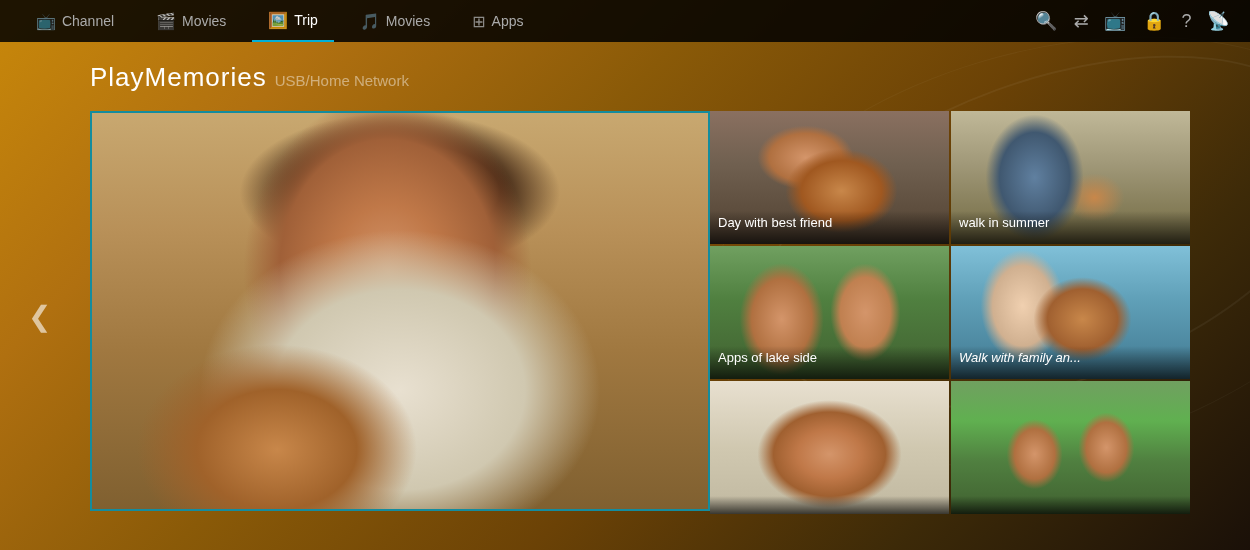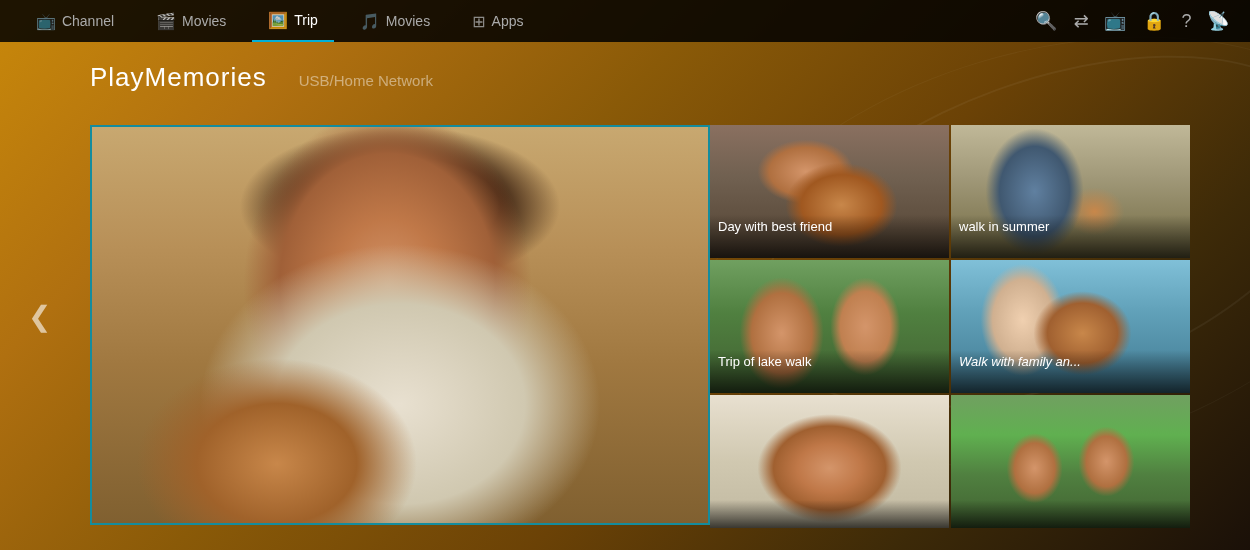--- a/index.html
+++ b/index.html
@@ -105,22 +105,22 @@
       display: flex;
       flex-direction: column;
       padding: 20px 60px 20px 90px;
       height: calc(550px - 42px);
     }
 
     
     .page-title-row {
       display: flex;
       align-items: baseline;
-      gap: 32px;
-      margin-bottom: 32px;
+      gap: 8px;
+      margin-bottom: 18px;
     }
 
     .page-title-primary {
       color: #fff;
       font-size: 26px;
       font-weight: 300;
       letter-spacing: 1px;
     }
 
     .page-title-secondary {
@@ -249,21 +249,21 @@
         radial-gradient(ellipse 40px 50px at 35% 55%, #d4956a 0%, #b07040 50%, transparent 70%),
         radial-gradient(ellipse 40px 50px at 65% 50%, #d4956a 0%, #b07040 50%, transparent 70%),
         linear-gradient(180deg, #70a060 0%, #60b050 30%, #508040 60%, #406030 100%);
     }
 
     .thumb-label {
       position: absolute;
       bottom: 0;
       left: 0;
       right: 0;
-      padding: 4px 8px 24px 8px;
+      padding: 4px 8px 14px 8px;
       background: linear-gradient(transparent, rgba(0,0,0,0.7));
       color: #fff;
       font-size: 13px;
       font-weight: 400;
     }
 
     
     ::-webkit-scrollbar { display: none; }
   </style>
 </head>
@@ -323,21 +323,21 @@
 
       <div class="thumb-item thumb-1">
         <div class="thumb-label">Day with best friend</div>
       </div>
 
       <div class="thumb-item thumb-2">
         <div class="thumb-label">walk in summer</div>
       </div>
 
       <div class="thumb-item thumb-3">
-        <div class="thumb-label">Trip of lake walk</div>
+        <div class="thumb-label">Apps of lake side</div>
       </div>
 
       <div class="thumb-item thumb-4">
         <div class="thumb-label">Walk with family an...</div>
       </div>
 
       <div class="thumb-item thumb-5">
         <div class="thumb-label"></div>
       </div>
 

